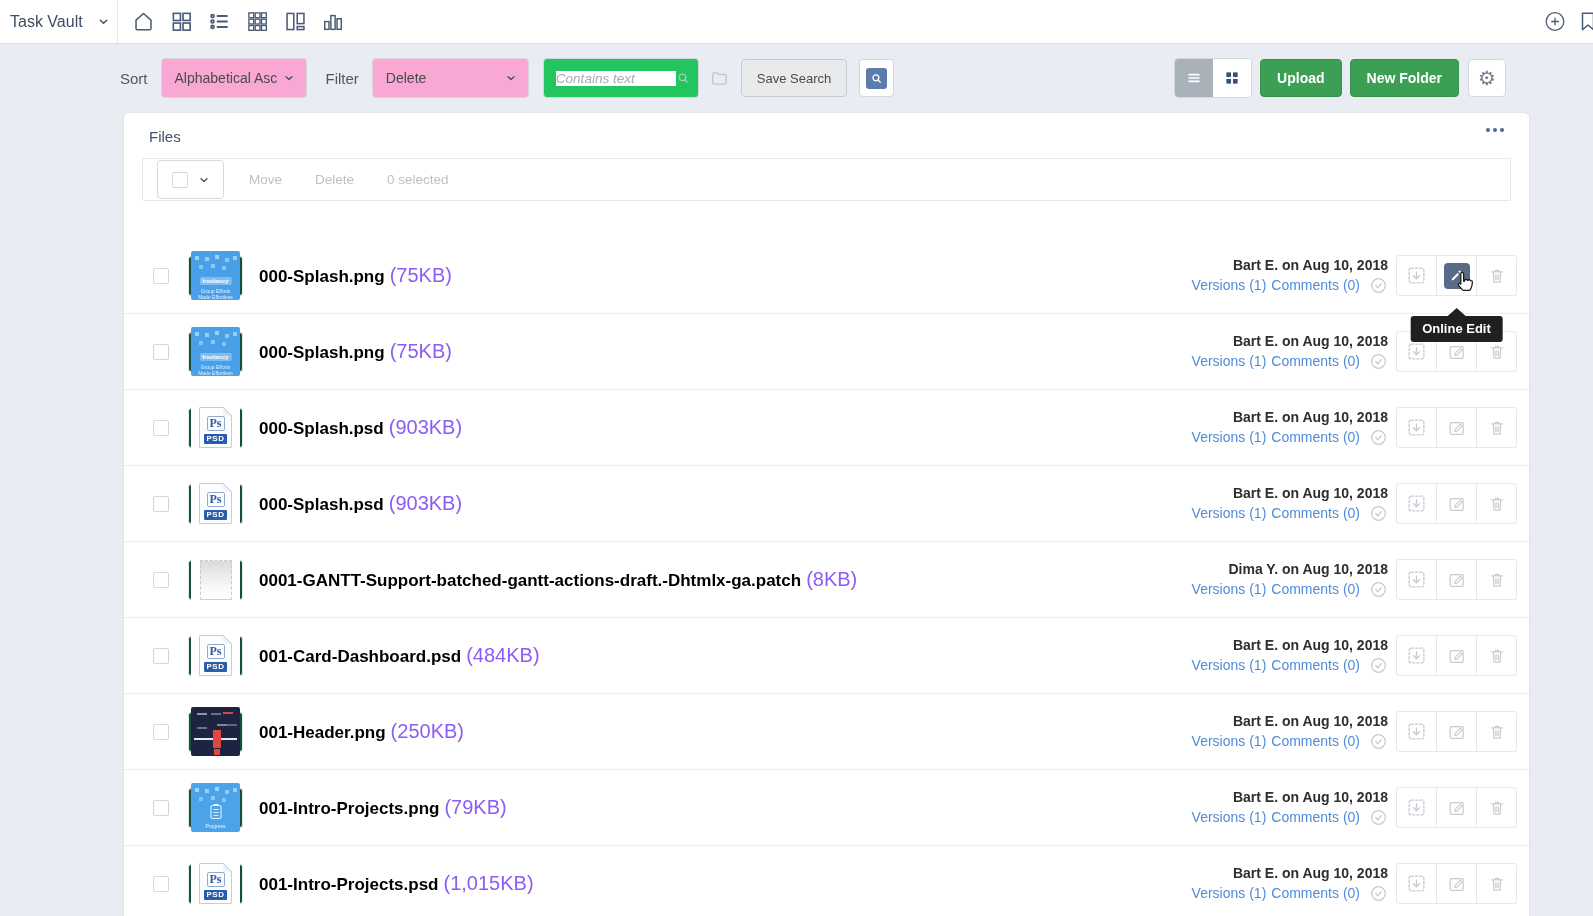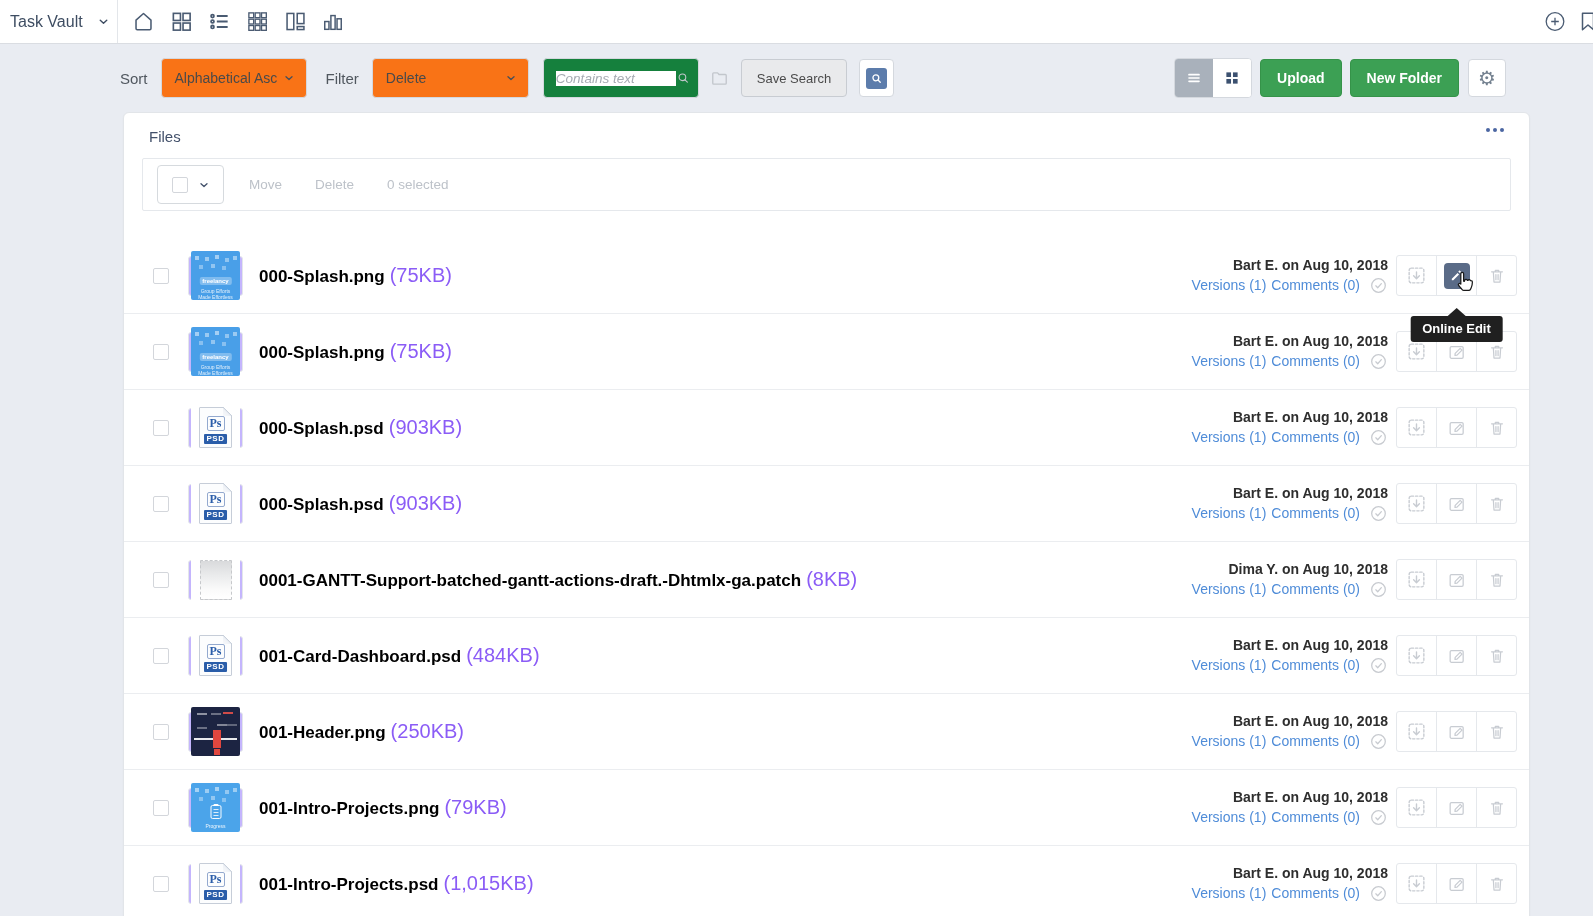--- a/index.html
+++ b/index.html
@@ -21,29 +21,29 @@
   .workspace { display: flex; align-items: center; gap: 14px; padding-left: 10px; width: 117px; font-size: 16px; color: #3e4d62; cursor: pointer; }
   .tb-sep { width: 1px; align-self: stretch; background: #e3e6ea; }
   .tb-nav { display: flex; align-items: center; gap: 14px; margin-left: 13px; }
   .tb-icon { width: 24px; height: 24px; display: flex; align-items: center; justify-content: center; color: #4a5b72; cursor: pointer; }
   .tb-right { margin-left: auto; display: flex; align-items: center; gap: 9px; margin-right: -7px; color: #5a6b84; }
 
   
   .controls { position: absolute; top: 58px; left: 120px; right: 87px; height: 40px; display: flex; align-items: center; }
   .lbl { font-size: 15px; color: #50575f; }
   .select {
-    height: 40px; background: #f97316; border: 1px solid #d4d8de; border-radius: 4px;
+    height: 40px; background: #f9a8d4; border: 1px solid #d4d8de; border-radius: 4px;
     display: flex; align-items: center; justify-content: space-between;
     padding: 0 11px 0 13px; font-size: 14px; color: #4a4a4a; cursor: pointer;
   }
   .w-sort { width: 146px; margin-left: 13px; }
   .w-filter { width: 157px; margin-left: 13px; }
   .lbl-filter { margin-left: 19px; }
   .search-box {
-    width: 156px; height: 40px; margin-left: 14px; background: #15803d;
+    width: 156px; height: 40px; margin-left: 14px; background: #22c55e;
     border: 1px solid #d4d8de; border-radius: 4px;
     display: flex; align-items: center; padding: 0 8px 0 12px;
   }
   .search-box input {
     border: none; outline: none; width: 100%; font-size: 13.5px;
     font-family: "Liberation Sans", sans-serif; color: #555;
   }
   .search-box input::placeholder { font-style: italic; color: #a6abb3; }
   .folder-ic { margin-left: 11px; color: #c2c6cc; }
   .btn-save {
@@ -79,41 +79,41 @@
   .files-card {
     position: absolute; top: 112px; left: 123px; width: 1407px; height: 850px;
     background: #fff; border: 1px solid #e2e5e9; border-radius: 6px;
     box-shadow: 0 1px 2px rgba(40,50,70,.04);
   }
   .card-title { position: absolute; top: 15px; left: 25px; font-size: 15px; color: #42506a; }
   .more-dots { position: absolute; top: 11px; right: 21px; display: flex; gap: 3px; cursor: pointer; padding: 4px; }
   .more-dots i { width: 4px; height: 4px; border-radius: 50%; background: #4b66a2; }
 
   .sel-toolbar {
-    position: absolute; top: 45px; left: 18px; right: 18px; height: 53px;
+    position: absolute; top: 45px; left: 18px; right: 18px; height: 43px;
     border: 1px solid #e5e8ec; border-radius: 2px; display: flex; align-items: center;
   }
   .check-dd {
     margin-left: 14px; width: 67px; height: 39px; border: 1px solid #d6dade; border-radius: 4px;
     background: #fff; display: flex; align-items: center; justify-content: center; gap: 10px;
     color: #42506a; cursor: pointer;
   }
   .cb { width: 16px; height: 16px; border: 1px solid #d3d6db; border-radius: 2px; background: #fff; display: inline-block; flex: none; cursor: pointer; }
   .tb-label { font-size: 13.5px; color: #bdc2c9; }
   .ml24 { margin-left: 25px; } .ml32 { margin-left: 33px; }
 
   
   .rows-host { position: absolute; top: 125px; left: 0; right: 0; }
   .file-row {
     height: 76px; display: flex; align-items: center;
     padding: 0 12px 0 29px; border-bottom: 1px solid #ebedf0; position: relative;
   }
   .thumb {
     margin-left: 19px; width: 55px; height: 40px; flex: none;
-    border: 1px solid #e3e6ea; border-radius: 3px; background: #c4b5fd;
+    border: 1px solid #e3e6ea; border-radius: 3px; background: #14532d;
     display: flex; align-items: center; justify-content: center; cursor: pointer;
   }
   .thumb-art { width: 49px; height: 49px; position: relative; }
   .name-block { margin-left: 16px; display: flex; align-items: baseline; gap: 5px; min-width: 0; }
   .file-name { font-size: 17px; font-weight: bold; color: #000000; text-decoration: none; cursor: pointer; white-space: nowrap; }
   .file-size { font-size: 20px; color: #8b5cf6; white-space: nowrap; }
   .meta { margin-left: auto; margin-right: 8px; display: flex; flex-direction: column; align-items: flex-end; flex: none; }
   .meta-line1 { font-size: 14px; font-weight: bold; color: #2e2e2e; margin-bottom: 3px; white-space: nowrap; }
   .meta-line2 { display: flex; align-items: center; gap: 5px; font-size: 14px; }
   .meta-link { color: #4f8cd8; text-decoration: none; cursor: pointer; white-space: nowrap; }

